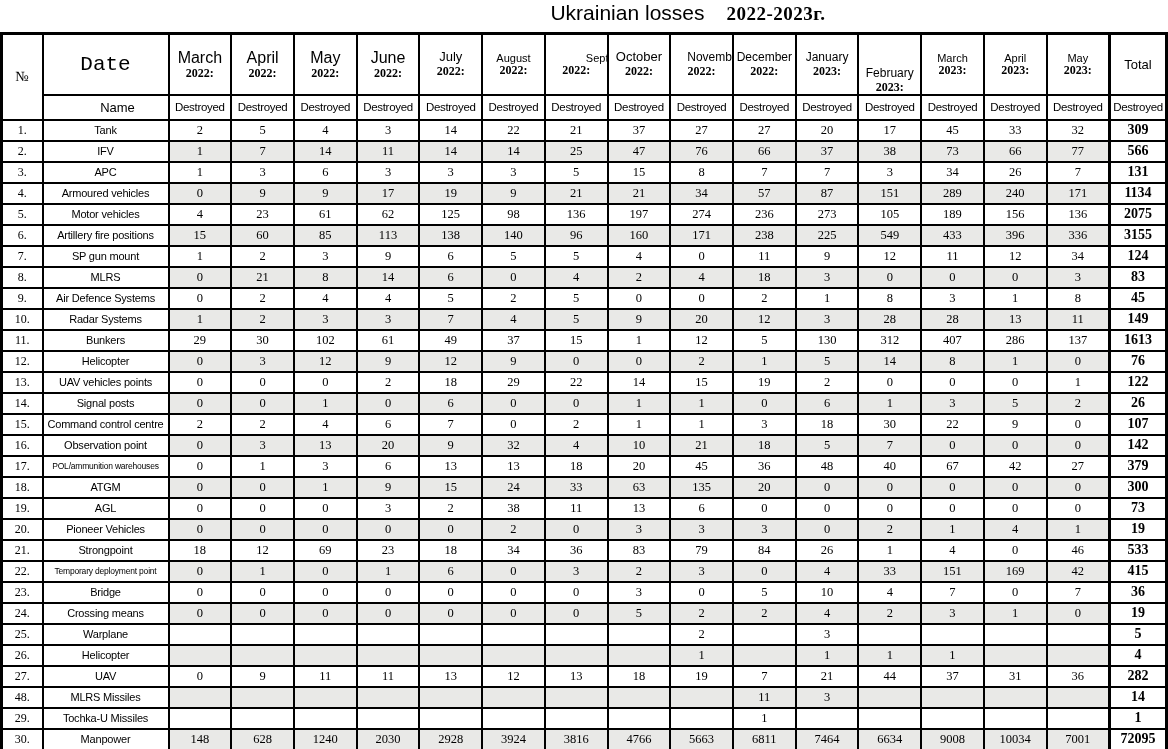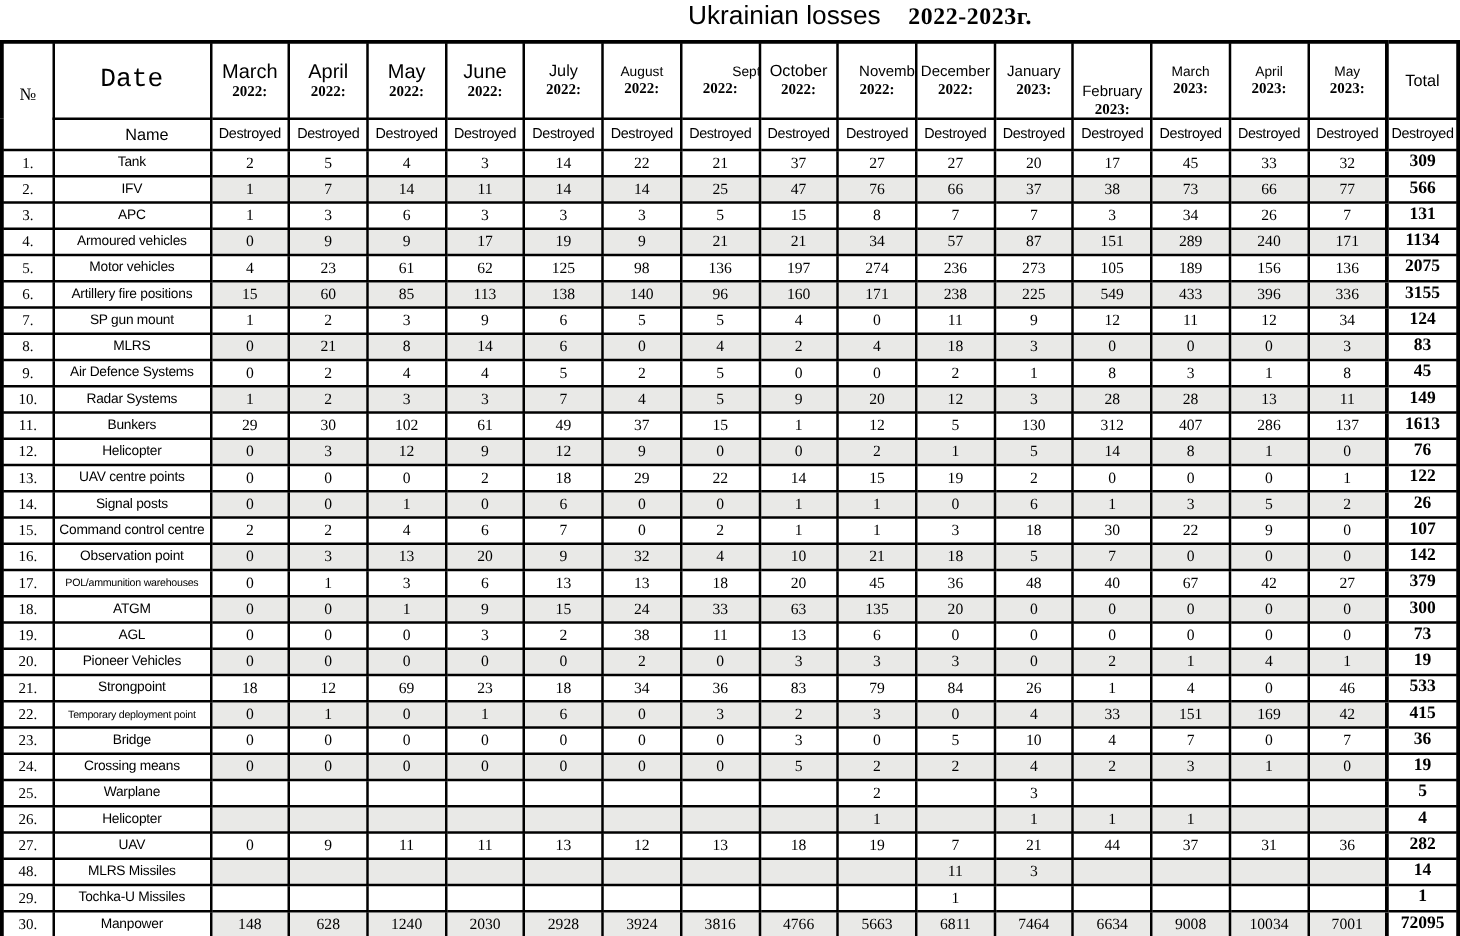--- a/index.html
+++ b/index.html
@@ -380,21 +380,21 @@
         <td class="val-cell">1</td>
         <td class="val-cell">5</td>
         <td class="val-cell">14</td>
         <td class="val-cell">8</td>
         <td class="val-cell">1</td>
         <td class="val-cell">0</td>
         <td class="total-cell total-col">76</td>
       </tr>
       <tr>
         <td class="num-cell">13.</td>
-        <td class="name-cell">UAV centre points</td>
+        <td class="name-cell">UAV vehicles points</td>
         <td class="val-cell">0</td>
         <td class="val-cell">0</td>
         <td class="val-cell">0</td>
         <td class="val-cell">2</td>
         <td class="val-cell">18</td>
         <td class="val-cell">29</td>
         <td class="val-cell">22</td>
         <td class="val-cell">14</td>
         <td class="val-cell">15</td>
         <td class="val-cell">19</td>

